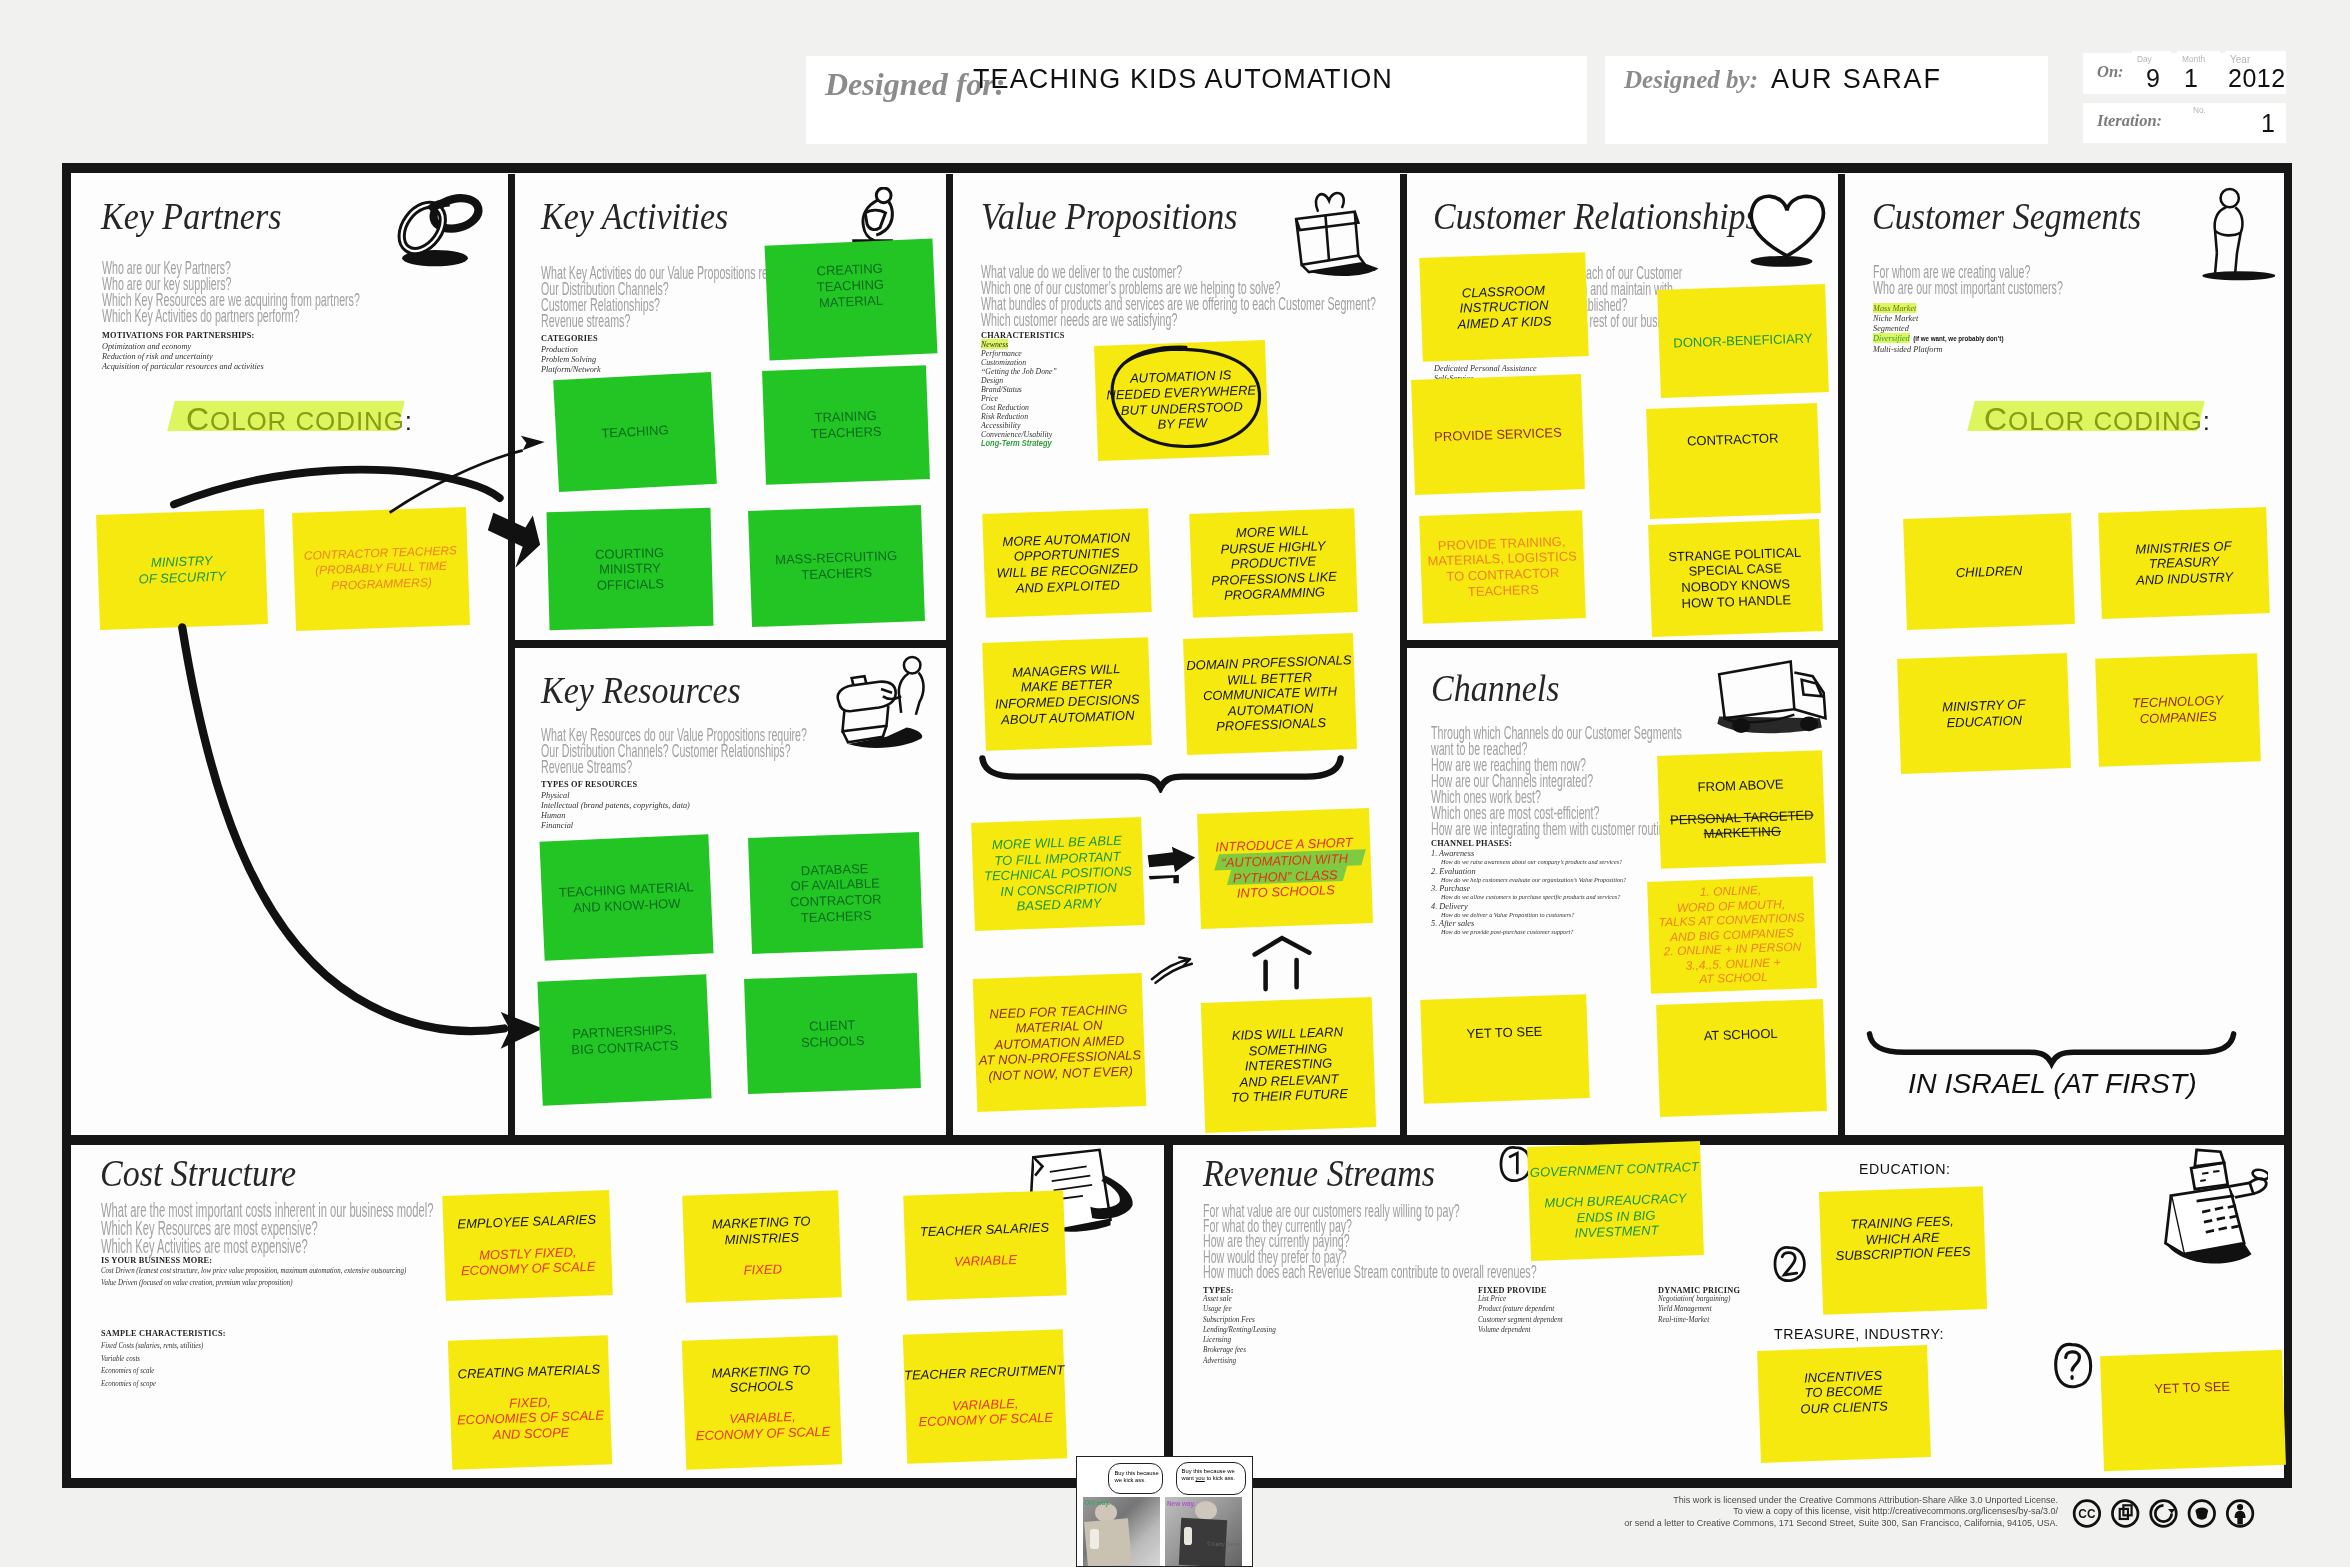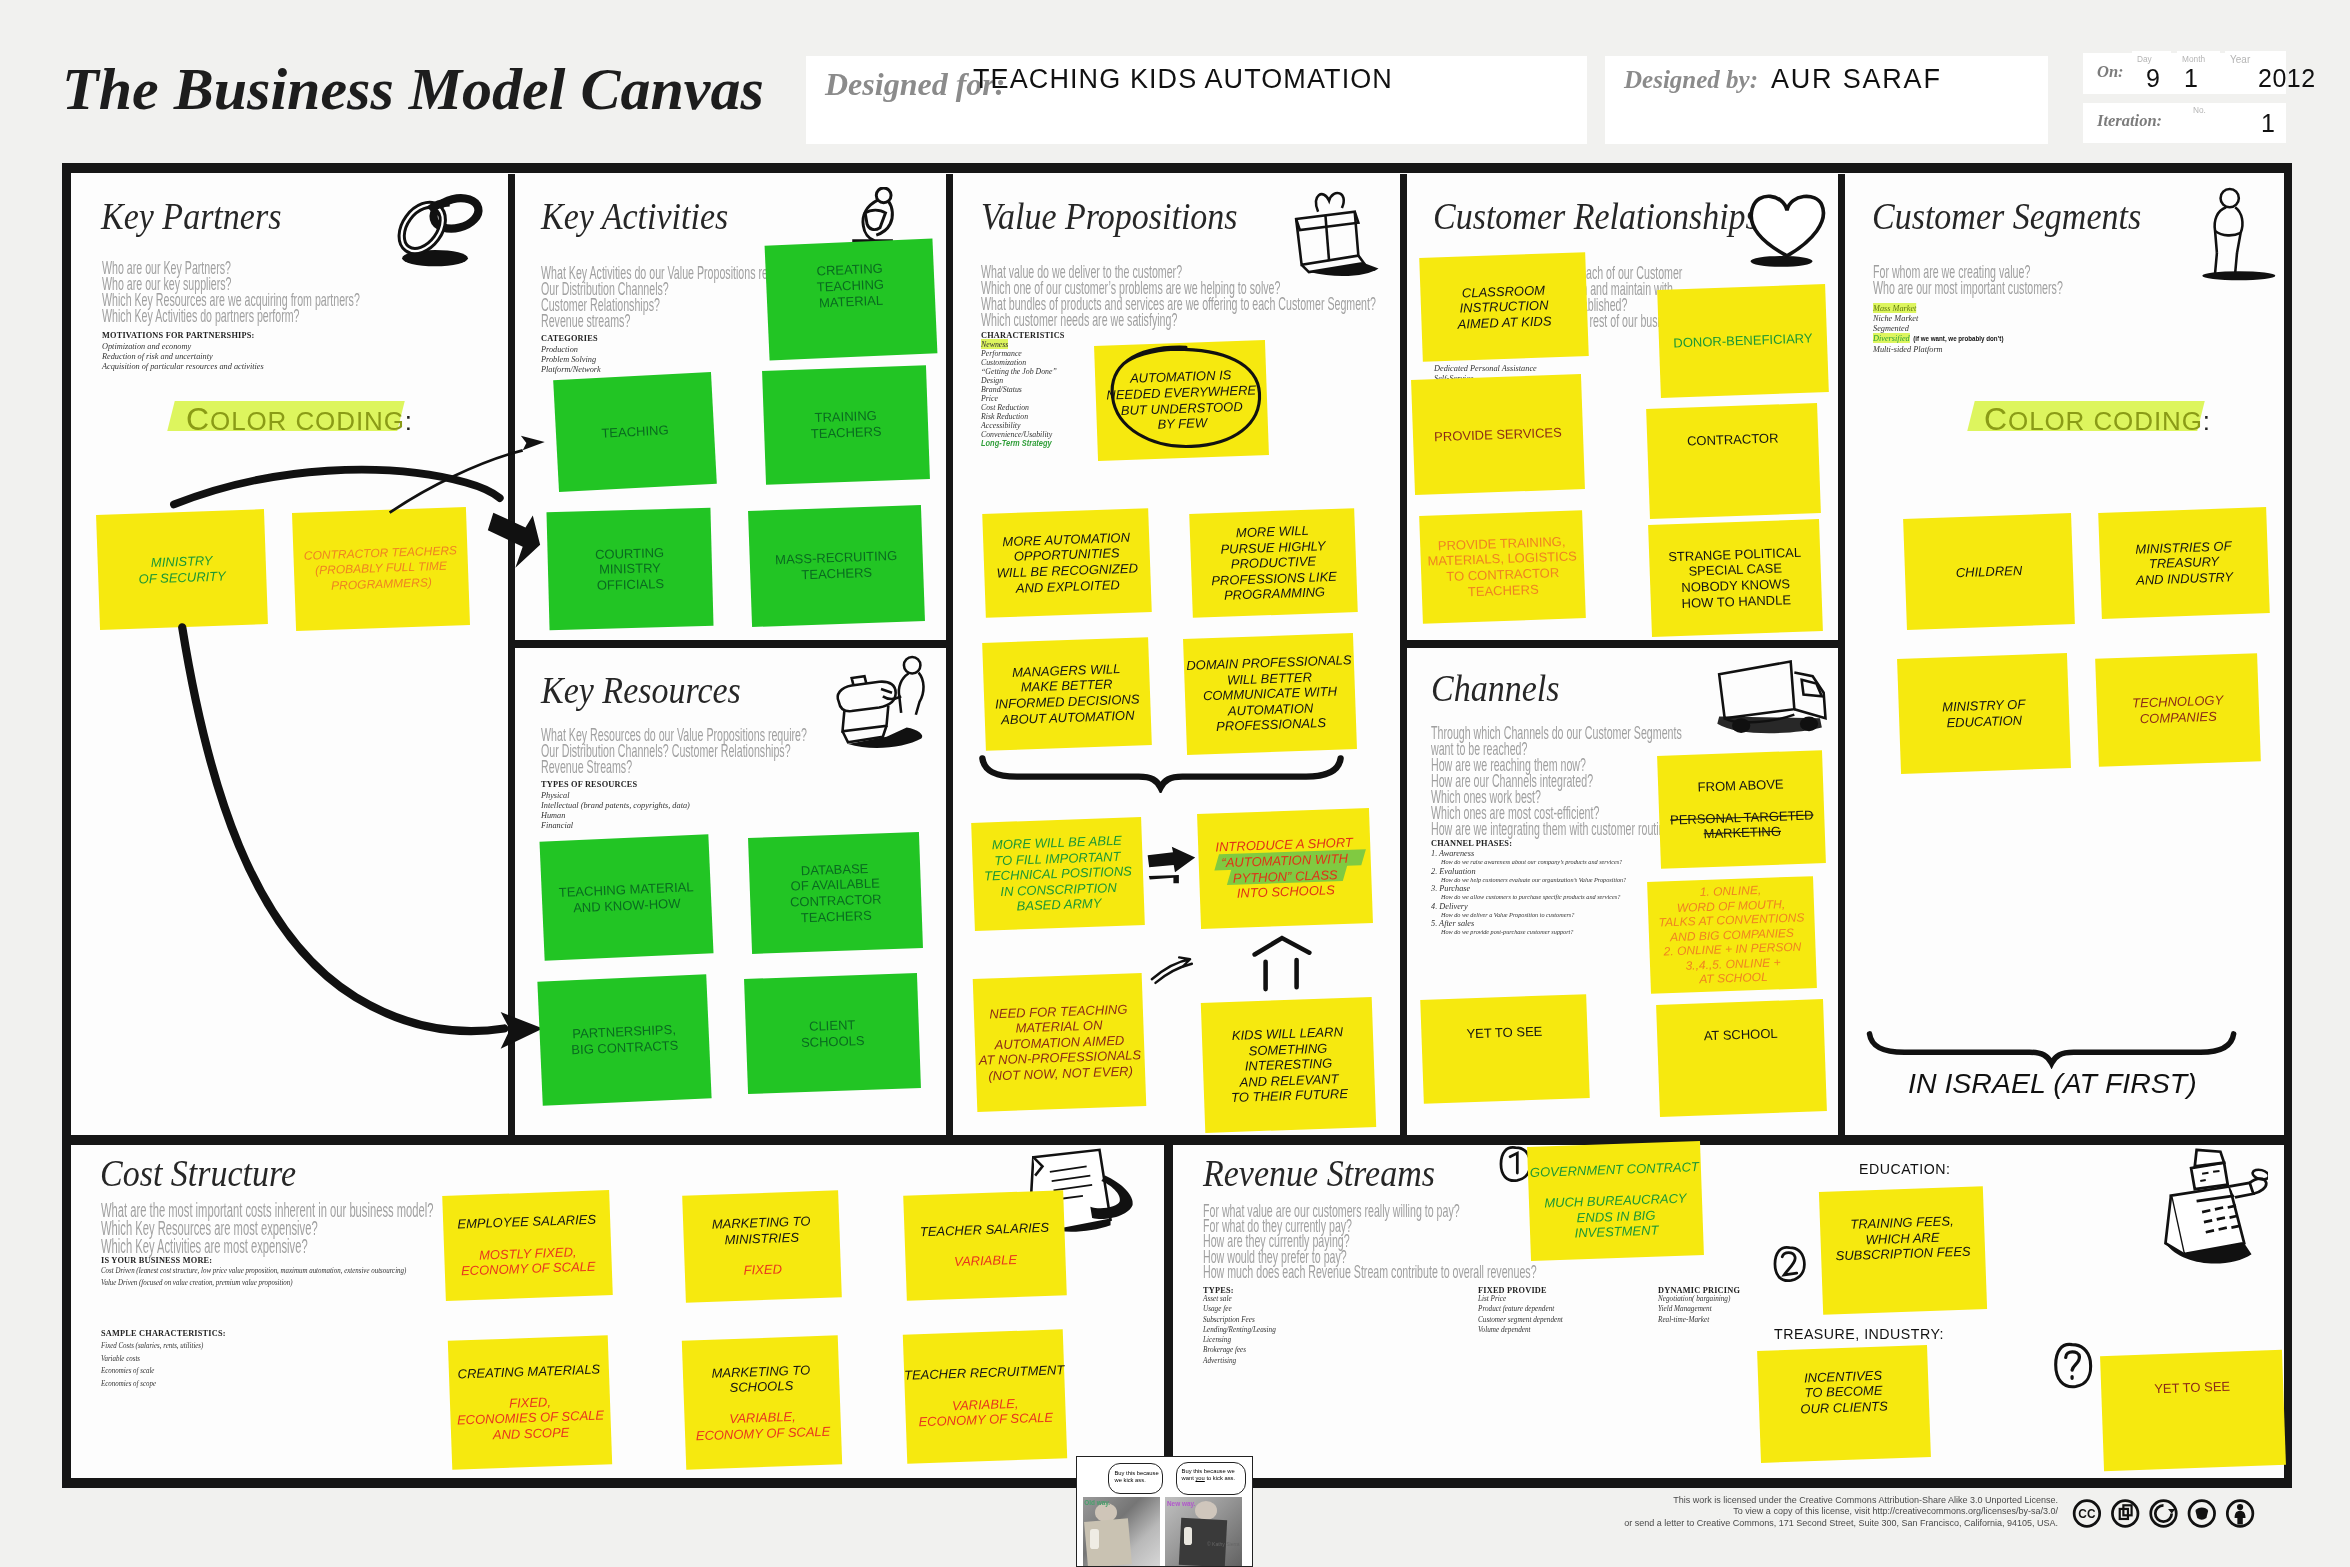--- a/index.html
+++ b/index.html
@@ -12,41 +12,40 @@
   .note{position:absolute;display:flex;align-items:center;justify-content:center;text-align:center;background:#f6e90f;transform:rotate(-2deg);font-size:13px;line-height:15.6px;letter-spacing:0px;color:#141414;white-space:nowrap;}
   .gnote{background:#22c524;color:#0a6b20;}
   .it{font-style:italic;}
   .line{position:absolute;background:#161616;}
   .hw{letter-spacing:0.5px;}
 </style>
 </head>
 <body>
 <div id="page">
 
-  <div class="abs" style="left:62px;top:55px;font-family:'Liberation Serif',serif;font-weight:bold;font-style:italic;font-size:60px;color:#1d1d1d;white-space:nowrap;">The Business Model Canvas</div>
 
   <div class="abs" style="left:806px;top:56px;width:781px;height:88px;background:#fff;"></div>
   <div class="abs" style="left:825px;top:66px;font-family:'Liberation Serif',serif;font-weight:bold;font-style:italic;font-size:32px;color:#8b8b8b;">Designed for:</div>
   <div class="abs hw" style="left:973px;top:64px;font-size:27px;letter-spacing:1.1px;color:#111;">TEACHING KIDS AUTOMATION</div>
 
   <div class="abs" style="left:1605px;top:56px;width:443px;height:88px;background:#fff;"></div>
   <div class="abs" style="left:1624px;top:66px;font-family:'Liberation Serif',serif;font-weight:bold;font-style:italic;font-size:25px;color:#8b8b8b;">Designed by:</div>
   <div class="abs hw" style="left:1771px;top:64px;font-size:27px;letter-spacing:1.8px;color:#111;">AUR SARAF</div>
 
   <div class="abs" style="left:2083px;top:53px;width:203px;height:41px;background:#fff;"></div>
   <div class="abs" style="left:2097px;top:62px;font-family:'Liberation Serif',serif;font-weight:bold;font-style:italic;font-size:16.5px;color:#7c7c7c;">On:</div>
   <div class="abs" style="left:2132px;top:51px;width:39px;height:43px;background:#fff;"></div>
   <div class="abs" style="left:2177px;top:51px;width:43px;height:43px;background:#fff;"></div>
   <div class="abs" style="left:2225px;top:51px;width:61px;height:43px;background:#fff;"></div>
   <div class="abs" style="left:2137px;top:54px;font-size:8.3px;color:#b5b5b5;">Day</div>
   <div class="abs" style="left:2182px;top:54px;font-size:8.3px;color:#b5b5b5;">Month</div>
   <div class="abs" style="left:2230px;top:54px;font-size:10px;color:#b5b5b5;">Year</div>
   <div class="abs hw" style="left:2146px;top:64px;font-size:25px;color:#111;">9</div>
   <div class="abs hw" style="left:2184px;top:64px;font-size:25px;color:#111;">1</div>
-  <div class="abs hw" style="left:2228px;top:64px;font-size:25px;color:#111;margin-left:30px;">2012</div>
+  <div class="abs hw" style="left:2228px;top:64px;font-size:25px;color:#111;">2012</div>
 
   <div class="abs" style="left:2083px;top:103px;width:203px;height:40px;background:#fff;"></div>
   <div class="abs" style="left:2097px;top:111px;font-family:'Liberation Serif',serif;font-weight:bold;font-style:italic;font-size:16.5px;color:#7c7c7c;">Iteration:</div>
   <div class="abs" style="left:2193px;top:105px;font-size:8.3px;color:#b5b5b5;">No.</div>
   <div class="abs hw" style="left:2261px;top:109px;font-size:25px;color:#111;">1</div>
 
   <div class="abs" style="left:62px;top:163px;width:2230px;height:1324px;background:#fdfdfd;"></div>
 
   <div class="line" style="left:62px;top:163px;width:2230px;height:10px;"></div>
   <div class="line" style="left:62px;top:1478px;width:2230px;height:10px;"></div>

